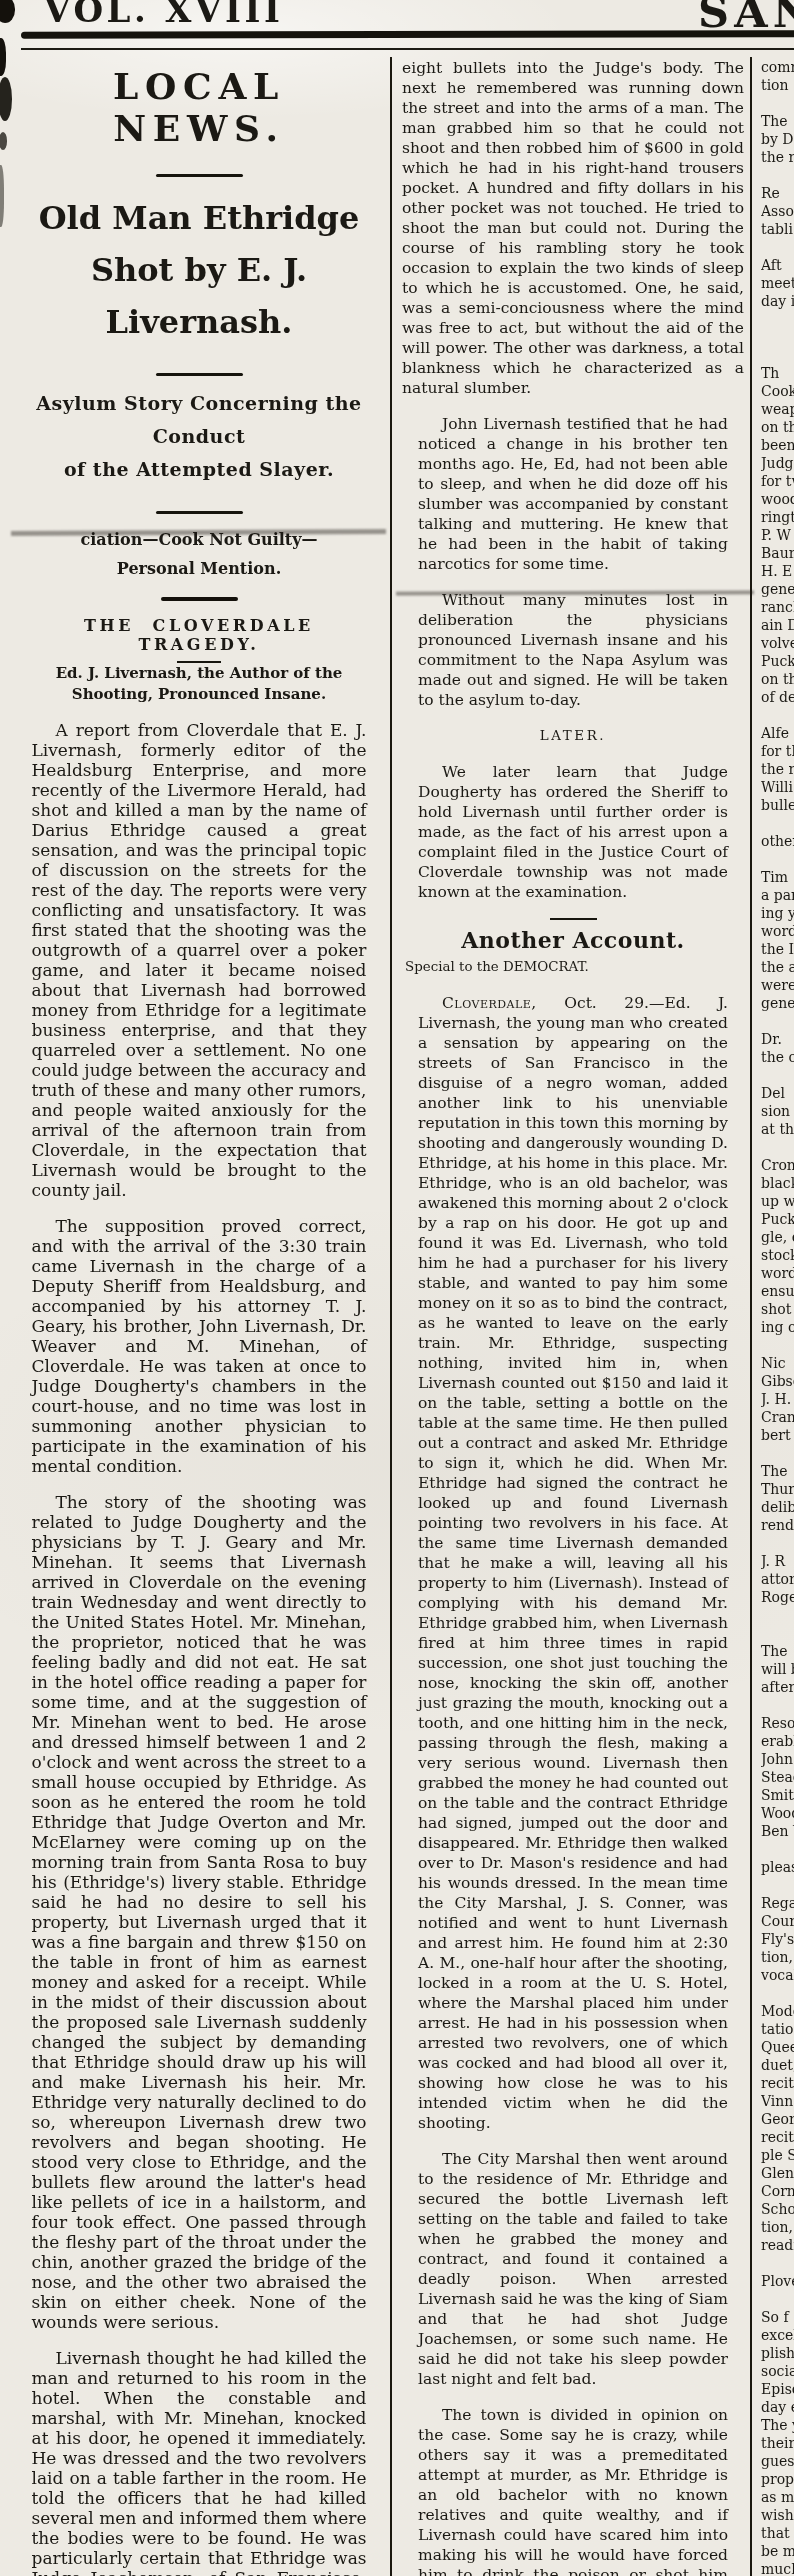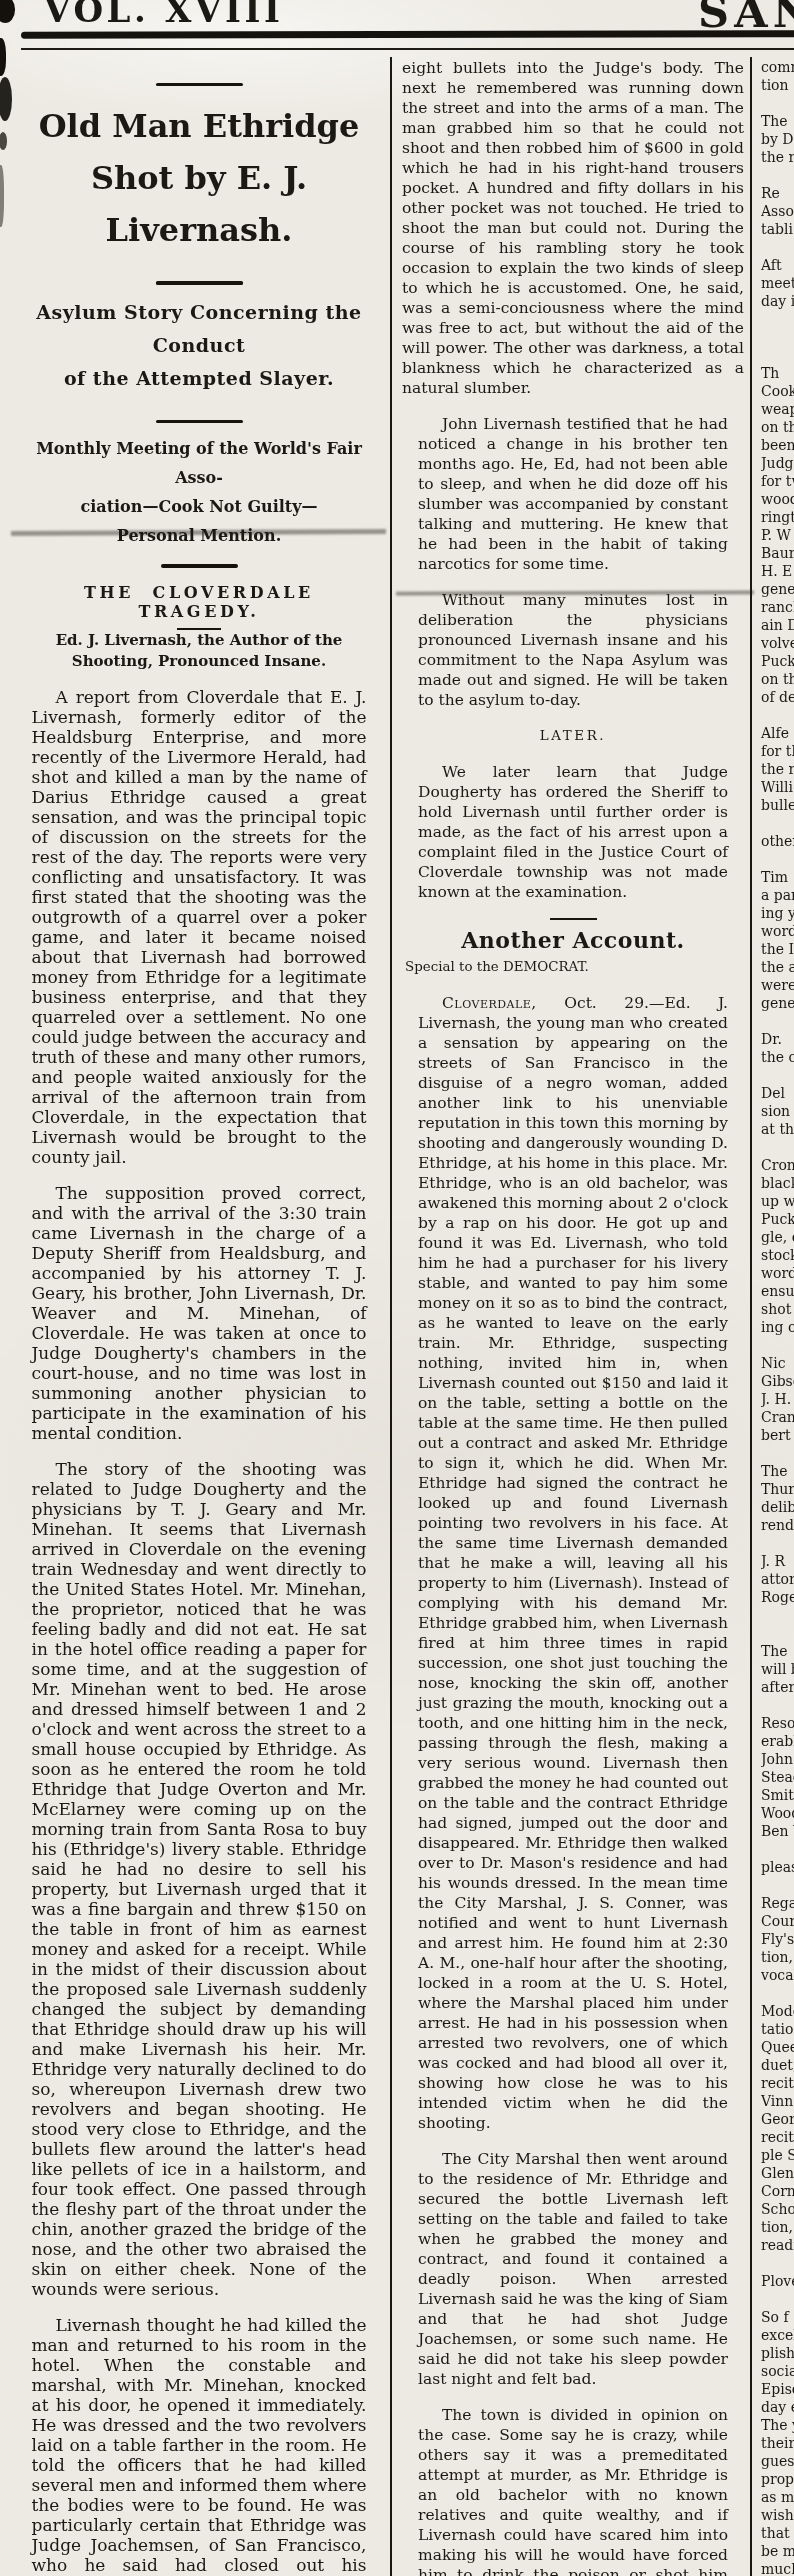--- a/index.html
+++ b/index.html
@@ -76,33 +76,33 @@
 
   <div class="abs" id="vol">VOL. XVIII</div>
   <div class="abs" id="city">SANT</div>
   <div class="abs" id="rule-thick"></div>
   <div class="abs" id="rule-thin"></div>
 
   <div class="abs vrule" id="vr1"></div>
   <div class="abs vrule" id="vr2"></div>
 
   <div class="col" id="col-left">
+    <div class="ln-head">LOCAL NEWS.</div>
     <div class="bar-sm"></div>
     <div class="deck1">
       <div>Old Man Ethridge Shot by E. J.</div>
       <div>Livernash.</div>
     </div>
     <div class="bar-sm"></div>
     <div class="deck2">
       <div>Asylum Story Concerning the Conduct</div>
       <div>of the Attempted Slayer.</div>
     </div>
     <div class="bar-sm"></div>
     <div class="deck3">
-      <div>Monthly Meeting of the World's Fair Asso-</div>
       <div>ciation—Cook Not Guilty—</div>
       <div>Personal Mention.</div>
     </div>
     <div class="bar-thick"></div>
     <div class="art-title">THE CLOVERDALE TRAGEDY.</div>
     <div class="rule-xs"></div>
     <div class="art-sub">
       <div>Ed. J. Livernash, the Author of the</div>
       <div>Shooting, Pronounced Insane.</div>
     </div>

